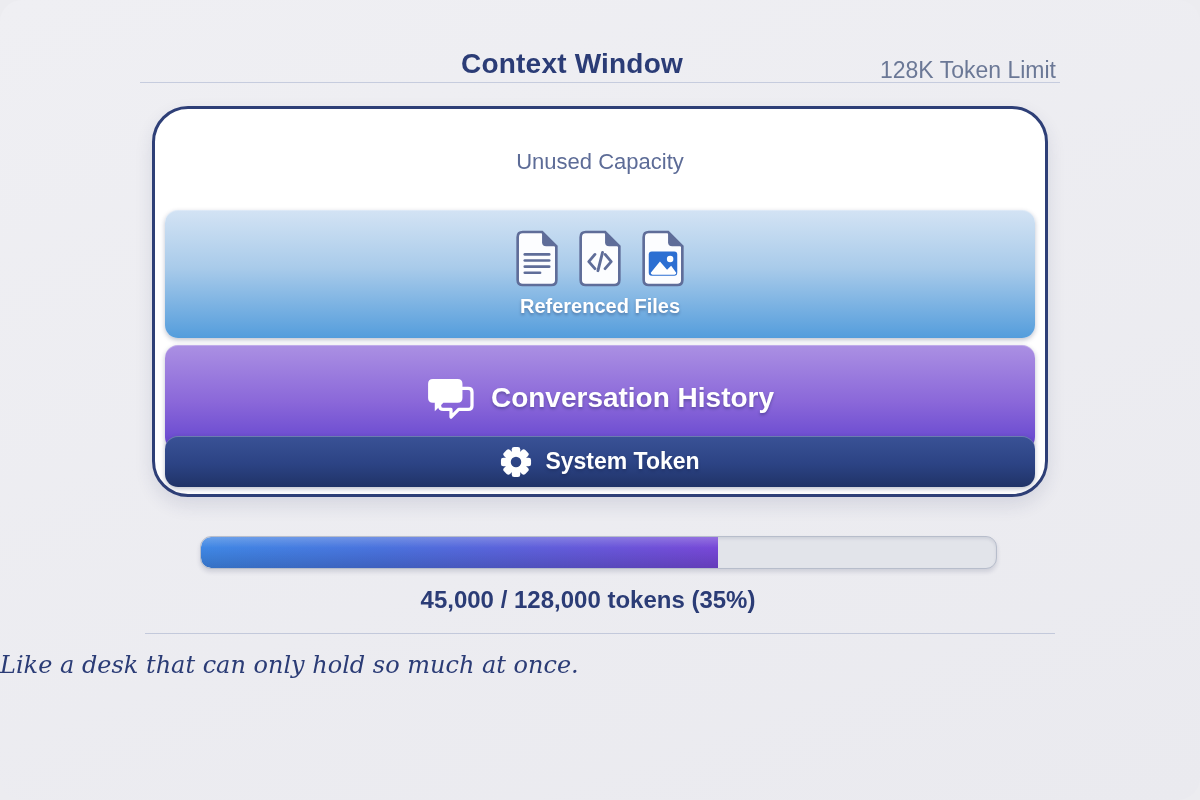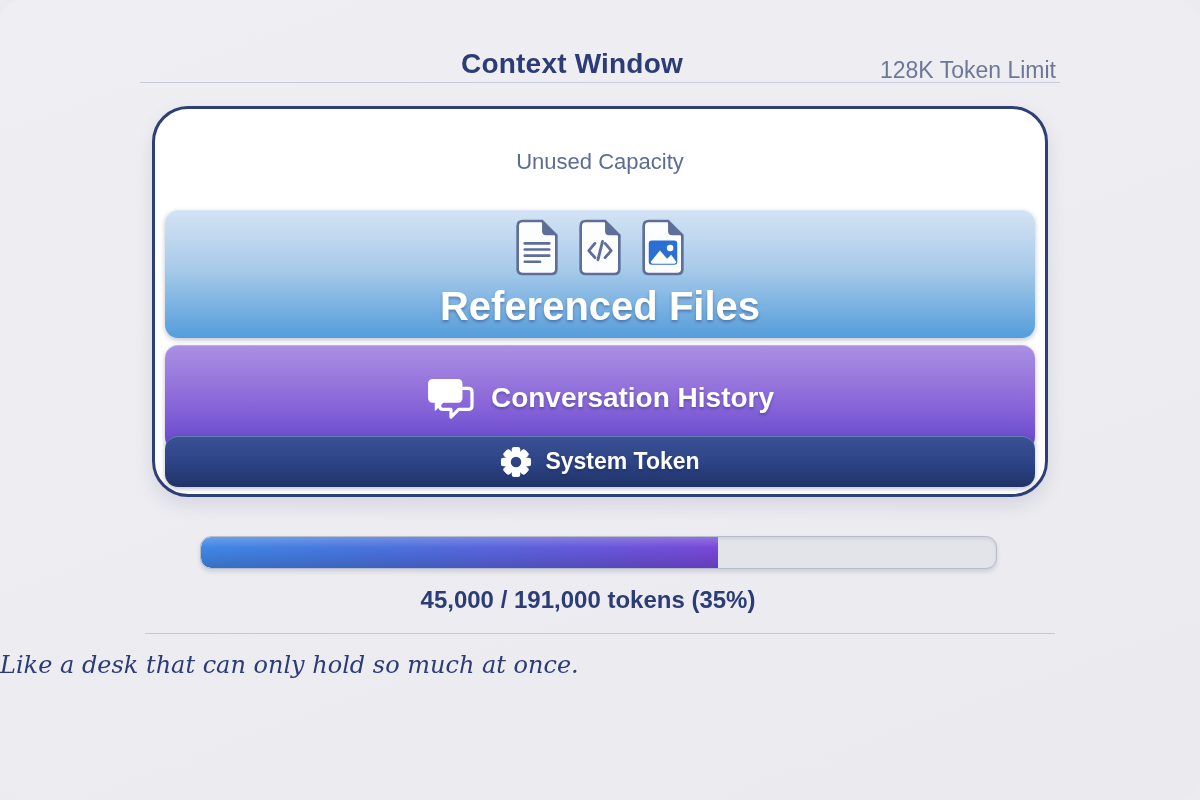--- a/index.html
+++ b/index.html
@@ -57,21 +57,21 @@
   .band-system{
     top:327px;height:51px;
     background:linear-gradient(to bottom,#3a5296 0%,#2c4384 55%,#203367 100%);
     gap:13px;
   }
   .band-label{
     color:#ffffff;font-weight:bold;
     text-shadow:0 2px 3px rgba(20,30,70,0.35);
     white-space:nowrap;
   }
-  .band-files .band-label{font-size:40px;}
+  .band-files .band-label{font-size:20px;}
   .band-convo .band-label{font-size:28px;}
   .band-system .band-label{font-size:23px;}
   .file-icons{display:flex;gap:17px;align-items:flex-end;}
 
   
   .usage-track{
     position:absolute;left:200px;top:536px;width:797px;height:33px;
     box-sizing:border-box;
     background:#e2e4ea;
     border:1px solid #b7bdcb;
@@ -182,18 +182,18 @@
           </g>
         </svg>
       </span>
       <div class="band-label">System Token</div>
     </div>
   </div>
 
   <div class="usage-track">
     <div class="usage-fill" style="width: 65%;"></div>
   </div>
-  <div class="usage-label">45,000 / 191,000 tokens (35%)</div>
+  <div class="usage-label">45,000 / 128,000 tokens (35%)</div>
 
   <div class="bottom-divider"></div>
   <div class="caption">Like a desk that can only hold so much at once.</div>
 
 </div>
 
 </body></html>

